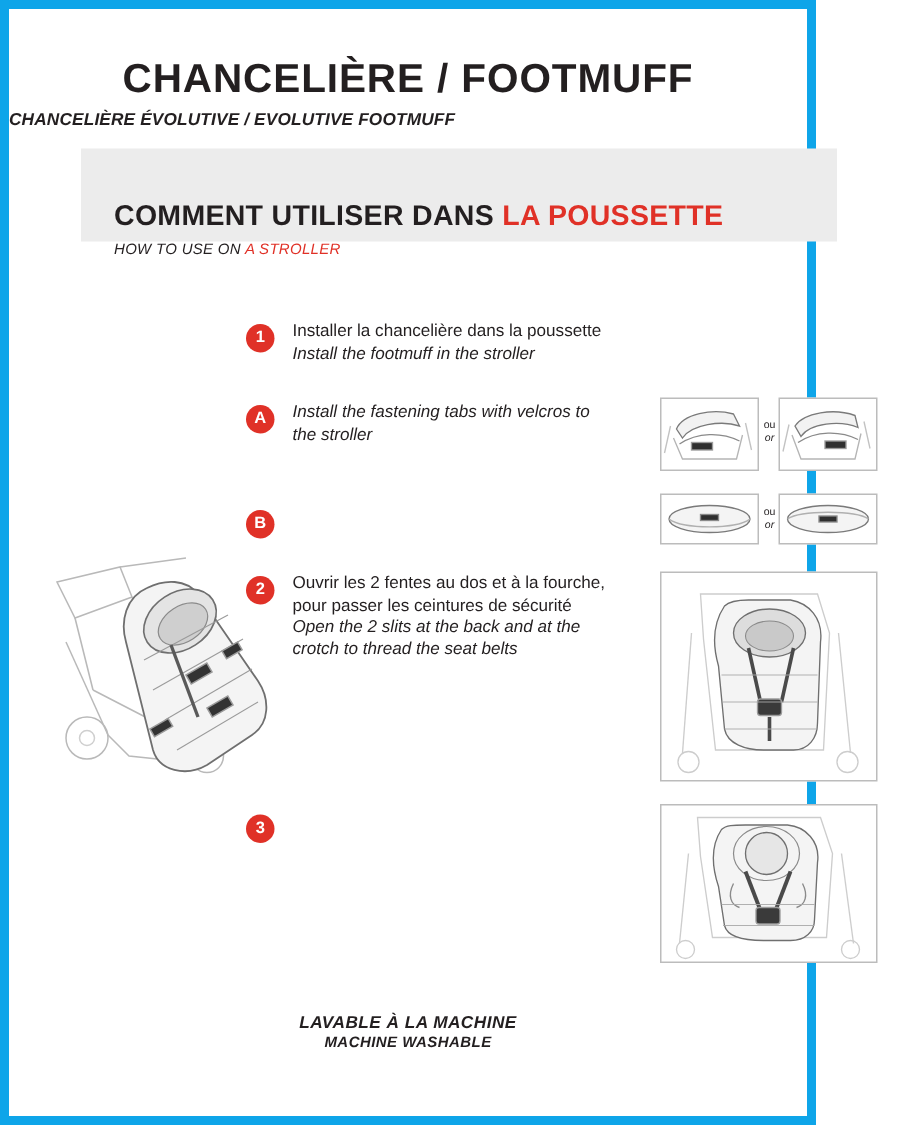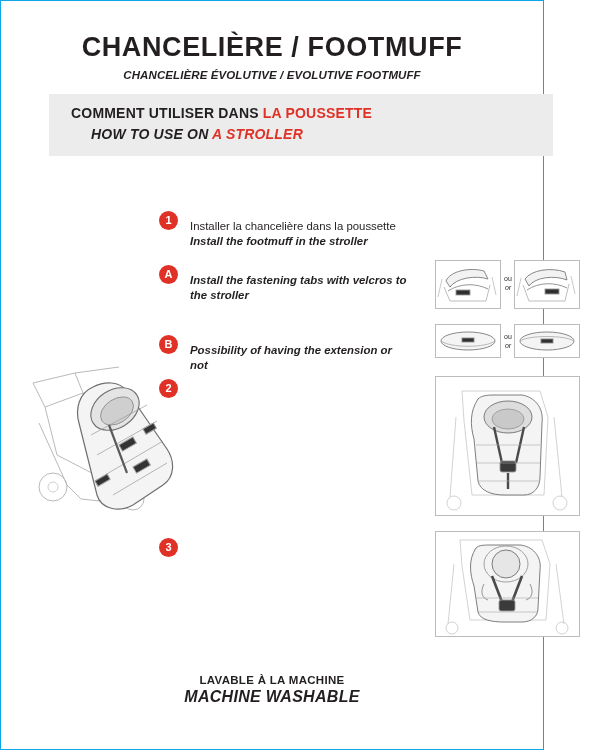--- a/index.html
+++ b/index.html
@@ -12,71 +12,71 @@
     background: #ffffff;
     font-family: "Liberation Sans", sans-serif;
     color: #231f20;
     overflow: hidden;
   }
   .page {
     position: relative;
     width: 544px;
     height: 750px;
     box-sizing: border-box;
-    border: 1px solid #0ea5e9;
+    border: 6px solid #0ea5e9;
     background: #fff;
   }
 
   
   .title {
     text-align: center;
     font-size: 27px;
     font-weight: bold;
     letter-spacing: 0.6px;
     margin-top: 31px;
     color: #231f20;
   }
   .subtitle {
-    text-align: center;
+    text-align: left;
     font-size: 11.5px;
     font-weight: bold;
     font-style: italic;
     letter-spacing: 0.1px;
     margin-top: 6px;
     color: #231f20;
   }
 
   
   .band {
     position: absolute;
     left: 48px;
     top: 93px;
     width: 504px;
     height: 62px;
     background: #ececec;
     box-sizing: border-box;
     padding: 11px 0 0 22px;
   }
   .band-fr {
-    font-size: 14px;
+    font-size: 19px;
     font-weight: bold;
     letter-spacing: 0.2px;
     color: #231f20;
+    margin-top: 24px;
   }
   .band-fr .accent {
     color: #e03127;
   }
   .band-en {
-    font-size: 14px;
-    font-weight: bold;
+    font-size: 10px;
+    font-weight: normal;
     font-style: italic;
     letter-spacing: 0.2px;
     margin-top: 5px;
     color: #231f20;
-    margin-left: 20px;
   }
   .band-en .accent {
     color: #e03127;
   }
 
   
   .steps {
     position: absolute;
     left: 158px;
     top: 208px;
@@ -101,25 +101,23 @@
     text-align: center;
   }
   .bullet.letter {
     font-style: normal;
   }
   .step-text {
     margin-left: 31px;
     font-size: 11.4px;
     line-height: 14.6px;
     color: #231f20;
-    margin-top: 10px;
   }
   .step-text .en {
     font-style: italic;
-    font-weight: bold;
   }
 
   
   .frame {
     position: absolute;
     border: 1px solid #bcbcbc;
     background: #ffffff;
     box-sizing: border-box;
   }
   .mini-label {
@@ -138,23 +136,24 @@
     position: absolute;
     left: 0;
     bottom: 43px;
     width: 100%;
     text-align: center;
   }
   .footer-fr {
     font-size: 11.5px;
     font-weight: bold;
     letter-spacing: 0.3px;
+    font-style: italic;
   }
   .footer-en {
-    font-size: 16px;
+    font-size: 10px;
     font-weight: bold;
     font-style: italic;
     letter-spacing: 0.3px;
     margin-top: 2px;
   }
 
   svg { display: block; }
 </style>
 </head>
 <body>
@@ -221,26 +220,29 @@
     <div class="step" style="top:54px;">
       <div class="bullet letter">A</div>
       <div class="step-text">
         <div class="en">Install the fastening tabs with velcros to the stroller</div>
       </div>
     </div>
 
     <div class="step" style="top:124px;">
       <div class="bullet letter">B</div>
       <div class="step-text">
-        <div class="en">Possibility of having the extension or not</div>
       </div>
     </div>
 
     <div class="step" style="top:168px;">
       <div class="bullet">2</div>
+      <div class="step-text">
+        <div>Ouvrir les 2 fentes au dos et à la fourche, pour passer les ceintures de sécurité</div>
+        <div class="en">Open the 2 slits at the back and at the crotch to thread the seat belts</div>
+      </div>
     </div>
 
     <div class="step" style="top:327px;">
       <div class="bullet">3</div>
       <div class="step-text">
       </div>
     </div>
 
   </div>
 

